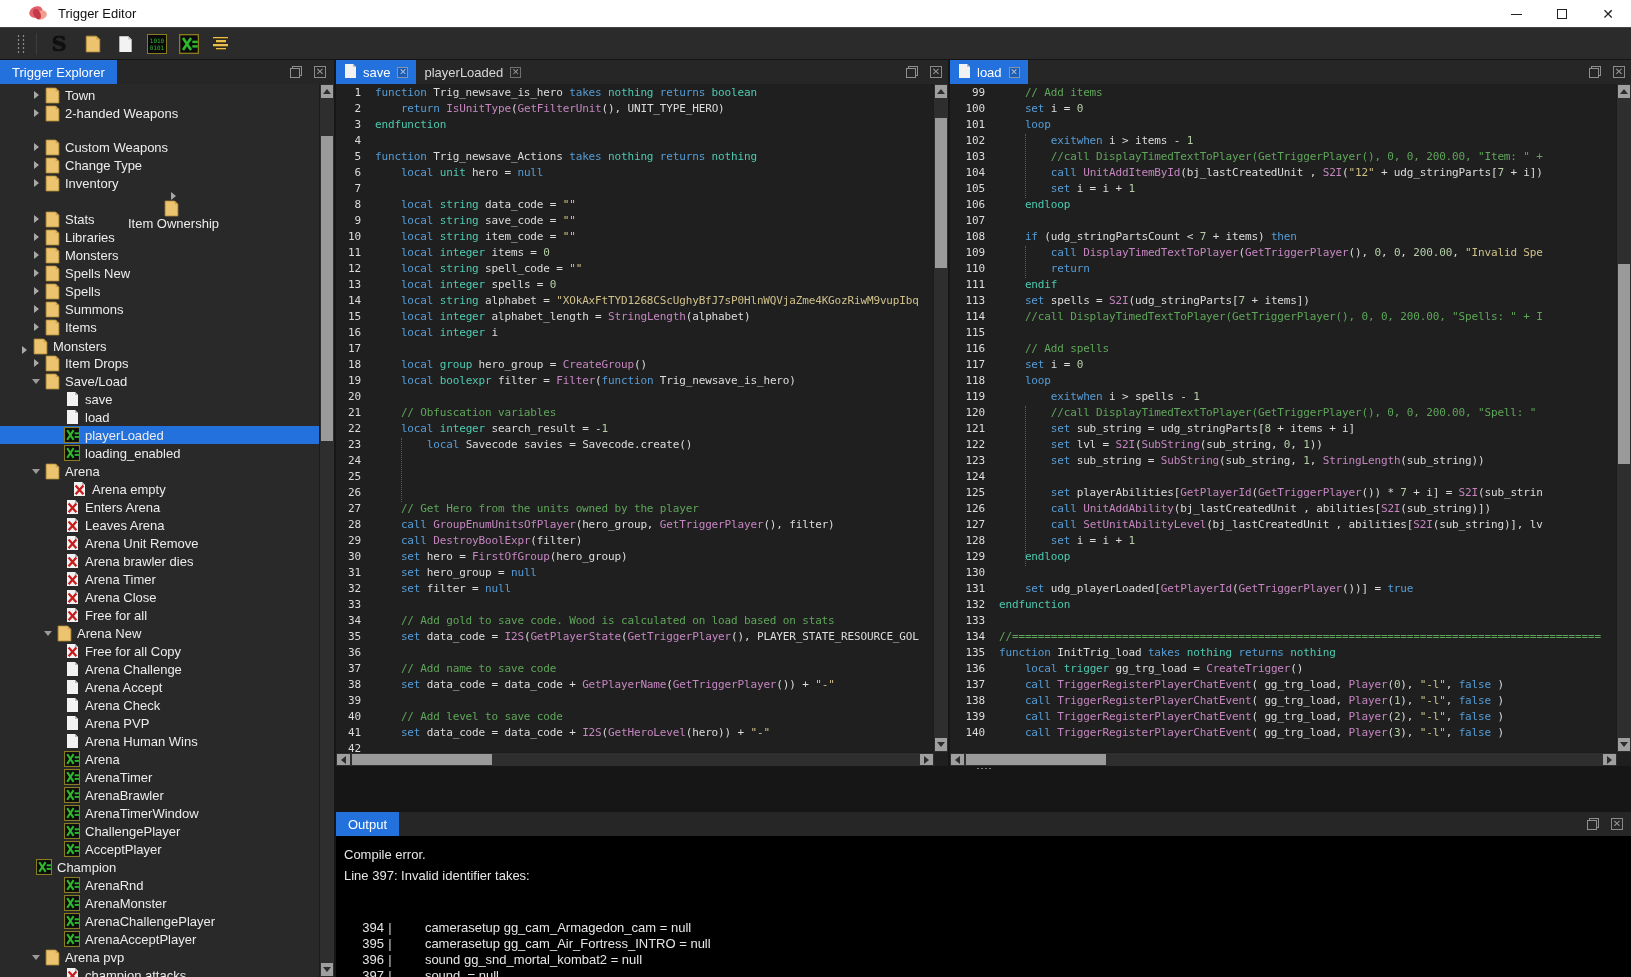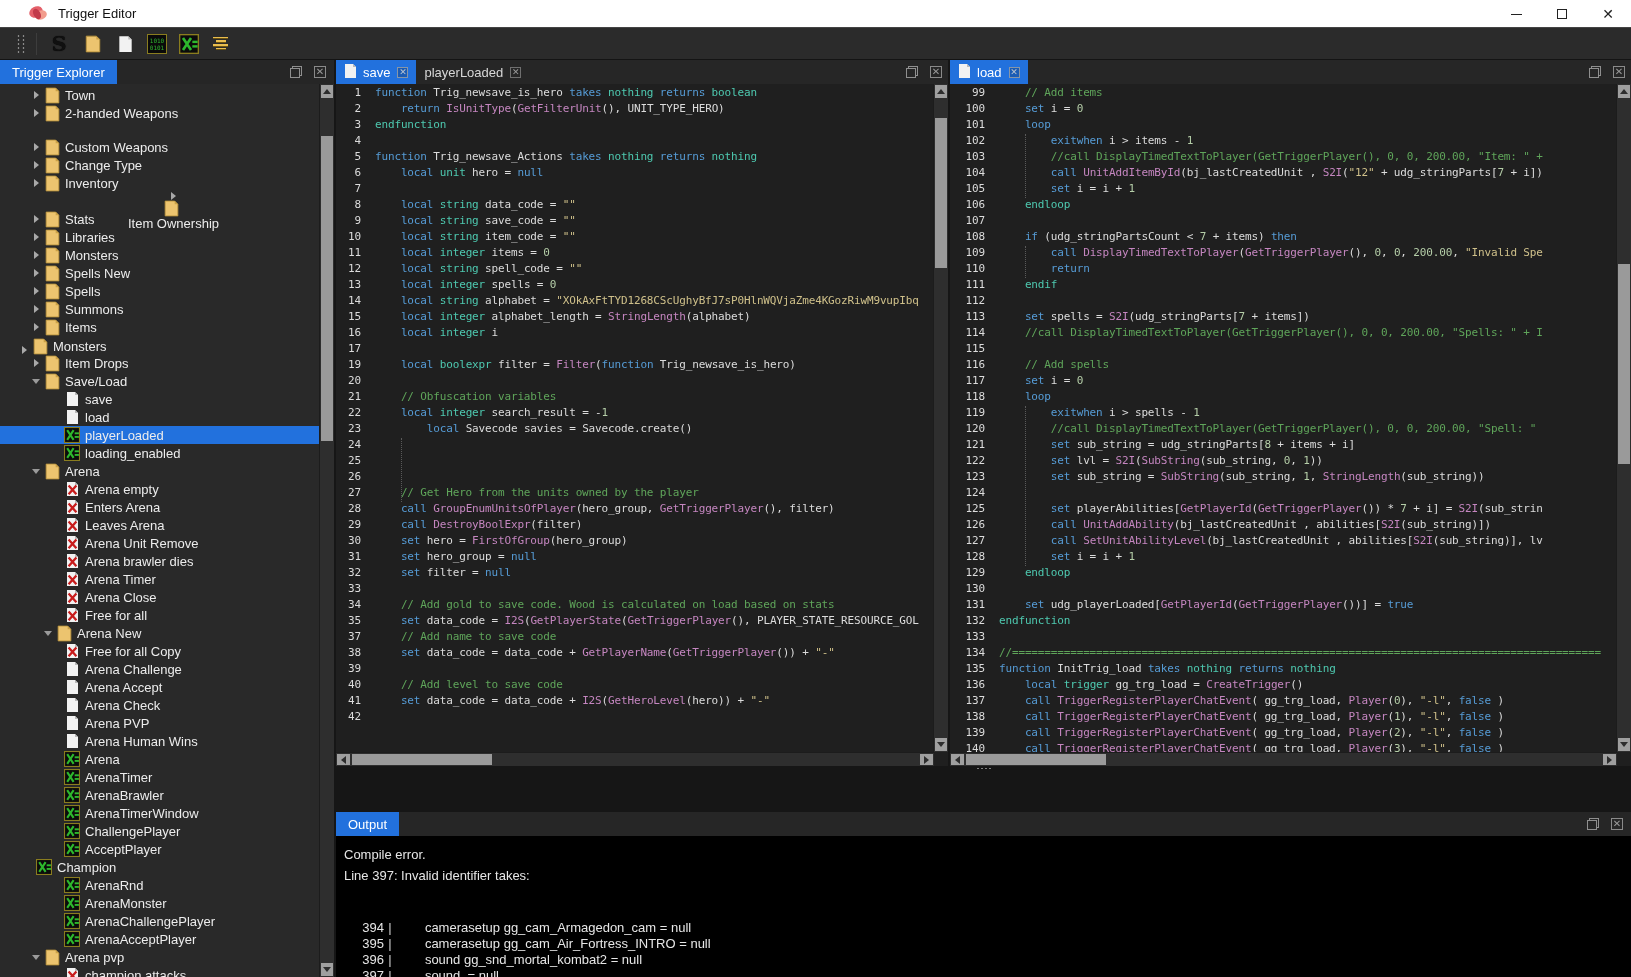--- a/index.html
+++ b/index.html
@@ -419,21 +419,21 @@
           <span class="arr-d"></span>
         </span>
         <span class="tr-icon">
           <svg width="15" height="17" viewBox="0 0 14 16">
             <path d="M1 1 H10 L13 4 V15 H1 Z" fill="#ecc46f" stroke="#b8923c" stroke-width="0.8"></path>
             <path d="M10 1 V4 H13 Z" fill="#c9a045"></path>
           </svg>
         </span>
         <span>Arena</span>
       </div>
-      <div class="tree-row" style="padding-left: 64px;">
+      <div class="tree-row" style="padding-left: 64px; margin-left: 7px;">
         <span class="tr-icon">
           <svg width="13" height="16" viewBox="0 0 13 16">
             <path d="M1 1 H9 L12 4 V15 H1 Z" fill="#f2f2f2"></path>
             <path d="M9 1 V4 H12 Z" fill="#b9b9b9"></path>
             <path d="M2.6 4.5 L10.4 13.2 M10.4 4.5 L2.6 13.2" stroke="#c81d1d" stroke-width="2.3"></path>
           </svg>
         </span>
         <span>Arena empty</span>
       </div>
       <div class="tree-row" style="padding-left: 64px;">
@@ -768,37 +768,39 @@
       <div class="code-line"><span class="ln">8</span><span class="ct"><span class="tk-i">    </span><span class="tk-k">local</span><span class="tk-t"> string </span><span class="tk-i">data_code = </span><span class="tk-s">""</span></span></div>
       <div class="code-line"><span class="ln">9</span><span class="ct"><span class="tk-i">    </span><span class="tk-k">local</span><span class="tk-t"> string </span><span class="tk-i">save_code = </span><span class="tk-s">""</span></span></div>
       <div class="code-line"><span class="ln">10</span><span class="ct"><span class="tk-i">    </span><span class="tk-k">local</span><span class="tk-t"> string </span><span class="tk-i">item_code = </span><span class="tk-s">""</span></span></div>
       <div class="code-line"><span class="ln">11</span><span class="ct"><span class="tk-i">    </span><span class="tk-k">local</span><span class="tk-t"> integer </span><span class="tk-i">items = </span><span class="tk-n">0</span></span></div>
       <div class="code-line"><span class="ln">12</span><span class="ct"><span class="tk-i">    </span><span class="tk-k">local</span><span class="tk-t"> string </span><span class="tk-i">spell_code = </span><span class="tk-s">""</span></span></div>
       <div class="code-line"><span class="ln">13</span><span class="ct"><span class="tk-i">    </span><span class="tk-k">local</span><span class="tk-t"> integer </span><span class="tk-i">spells = </span><span class="tk-n">0</span></span></div>
       <div class="code-line"><span class="ln">14</span><span class="ct"><span class="tk-i">    </span><span class="tk-k">local</span><span class="tk-t"> string </span><span class="tk-i">alphabet = </span><span class="tk-s">"XOkAxFtTYD1268CScUghyBfJ7sP0HlnWQVjaZme4KGozRiwM9vupIbq</span></span></div>
       <div class="code-line"><span class="ln">15</span><span class="ct"><span class="tk-i">    </span><span class="tk-k">local</span><span class="tk-t"> integer </span><span class="tk-i">alphabet_length = </span><span class="tk-f">StringLength</span><span class="tk-i">(alphabet)</span></span></div>
       <div class="code-line"><span class="ln">16</span><span class="ct"><span class="tk-i">    </span><span class="tk-k">local</span><span class="tk-t"> integer </span><span class="tk-i">i</span></span></div>
       <div class="code-line"><span class="ln">17</span><span class="ct"></span></div>
+      <div class="code-line"><span class="ln">18</span><span class="ct"><span class="tk-i">    </span><span class="tk-k">local</span><span class="tk-t"> group </span><span class="tk-i">hero_group = </span><span class="tk-f">CreateGroup</span><span class="tk-i">()</span></span></div>
       <div class="code-line"><span class="ln">19</span><span class="ct"><span class="tk-i">    </span><span class="tk-k">local</span><span class="tk-t"> boolexpr </span><span class="tk-i">filter = </span><span class="tk-f">Filter</span><span class="tk-i">(</span><span class="tk-k">function</span><span class="tk-i"> Trig_newsave_is_hero)</span></span></div>
       <div class="code-line"><span class="ln">20</span><span class="ct"></span></div>
       <div class="code-line"><span class="ln">21</span><span class="ct"><span class="tk-i">    </span><span class="tk-c">// Obfuscation variables</span></span></div>
       <div class="code-line"><span class="ln">22</span><span class="ct"><span class="tk-i">    </span><span class="tk-k">local</span><span class="tk-t"> integer </span><span class="tk-i">search_result = -</span><span class="tk-n">1</span></span></div>
       <div class="code-line"><span class="ln">23</span><span class="ct"><span class="tk-i">        </span><span class="tk-k">local</span><span class="tk-i"> Savecode savies = Savecode.create()</span></span></div>
       <div class="code-line"><span class="ln">24</span><span class="ct"></span></div>
       <div class="code-line"><span class="ln">25</span><span class="ct"></span></div>
       <div class="code-line"><span class="ln">26</span><span class="ct"></span></div>
       <div class="code-line"><span class="ln">27</span><span class="ct"><span class="tk-i">    </span><span class="tk-c">// Get Hero from the units owned by the player</span></span></div>
       <div class="code-line"><span class="ln">28</span><span class="ct"><span class="tk-i">    </span><span class="tk-k">call</span><span class="tk-i"> </span><span class="tk-f">GroupEnumUnitsOfPlayer</span><span class="tk-i">(hero_group, </span><span class="tk-f">GetTriggerPlayer</span><span class="tk-i">(), filter)</span></span></div>
       <div class="code-line"><span class="ln">29</span><span class="ct"><span class="tk-i">    </span><span class="tk-k">call</span><span class="tk-i"> </span><span class="tk-f">DestroyBoolExpr</span><span class="tk-i">(filter)</span></span></div>
       <div class="code-line"><span class="ln">30</span><span class="ct"><span class="tk-i">    </span><span class="tk-k">set</span><span class="tk-i"> hero = </span><span class="tk-f">FirstOfGroup</span><span class="tk-i">(hero_group)</span></span></div>
       <div class="code-line"><span class="ln">31</span><span class="ct"><span class="tk-i">    </span><span class="tk-k">set</span><span class="tk-i"> hero_group = </span><span class="tk-k">null</span></span></div>
       <div class="code-line"><span class="ln">32</span><span class="ct"><span class="tk-i">    </span><span class="tk-k">set</span><span class="tk-i"> filter = </span><span class="tk-k">null</span></span></div>
       <div class="code-line"><span class="ln">33</span><span class="ct"></span></div>
       <div class="code-line"><span class="ln">34</span><span class="ct"><span class="tk-i">    </span><span class="tk-c">// Add gold to save code. Wood is calculated on load based on stats</span></span></div>
       <div class="code-line"><span class="ln">35</span><span class="ct"><span class="tk-i">    </span><span class="tk-k">set</span><span class="tk-i"> data_code = </span><span class="tk-f">I2S</span><span class="tk-i">(</span><span class="tk-f">GetPlayerState</span><span class="tk-i">(</span><span class="tk-f">GetTriggerPlayer</span><span class="tk-i">(), PLAYER_STATE_RESOURCE_GOL</span></span></div>
+      <div class="code-line"><span class="ln">36</span><span class="ct"></span></div>
       <div class="code-line"><span class="ln">37</span><span class="ct"><span class="tk-i">    </span><span class="tk-c">// Add name to save code</span></span></div>
       <div class="code-line"><span class="ln">38</span><span class="ct"><span class="tk-i">    </span><span class="tk-k">set</span><span class="tk-i"> data_code = data_code + </span><span class="tk-f">GetPlayerName</span><span class="tk-i">(</span><span class="tk-f">GetTriggerPlayer</span><span class="tk-i">()) + </span><span class="tk-s">"-"</span></span></div>
       <div class="code-line"><span class="ln">39</span><span class="ct"></span></div>
       <div class="code-line"><span class="ln">40</span><span class="ct"><span class="tk-i">    </span><span class="tk-c">// Add level to save code</span></span></div>
       <div class="code-line"><span class="ln">41</span><span class="ct"><span class="tk-i">    </span><span class="tk-k">set</span><span class="tk-i"> data_code = data_code + </span><span class="tk-f">I2S</span><span class="tk-i">(</span><span class="tk-f">GetHeroLevel</span><span class="tk-i">(hero)) + </span><span class="tk-s">"-"</span></span></div>
       <div class="code-line"><span class="ln">42</span><span class="ct"></span></div>
       <div class="guide" style="left: calc(4ch + 39px); top: 354px; height: 64px;"></div>
     </div>
   <div class="vsb" style="right:0; top:24px; bottom:14px;">
     <div class="sb-btn up">
@@ -842,21 +844,20 @@
       <div class="code-line"><span class="ln">102</span><span class="ct"><span class="tk-i">        </span><span class="tk-k">exitwhen</span><span class="tk-i"> i &gt; items - </span><span class="tk-n">1</span></span></div>
       <div class="code-line"><span class="ln">103</span><span class="ct"><span class="tk-i">        </span><span class="tk-c">//call DisplayTimedTextToPlayer(GetTriggerPlayer(), 0, 0, 200.00, "Item: " +</span></span></div>
       <div class="code-line"><span class="ln">104</span><span class="ct"><span class="tk-i">        </span><span class="tk-k">call</span><span class="tk-i"> </span><span class="tk-f">UnitAddItemById</span><span class="tk-i">(bj_lastCreatedUnit , </span><span class="tk-f">S2I</span><span class="tk-i">(</span><span class="tk-s">"12"</span><span class="tk-i"> + udg_stringParts[</span><span class="tk-n">7</span><span class="tk-i"> + i])</span></span></div>
       <div class="code-line"><span class="ln">105</span><span class="ct"><span class="tk-i">        </span><span class="tk-k">set</span><span class="tk-i"> i = i + </span><span class="tk-n">1</span></span></div>
       <div class="code-line"><span class="ln">106</span><span class="ct"><span class="tk-i">    </span><span class="tk-t">endloop</span></span></div>
       <div class="code-line"><span class="ln">107</span><span class="ct"></span></div>
       <div class="code-line"><span class="ln">108</span><span class="ct"><span class="tk-i">    </span><span class="tk-k">if</span><span class="tk-i"> (udg_stringPartsCount &lt; </span><span class="tk-n">7</span><span class="tk-i"> + items) </span><span class="tk-k">then</span></span></div>
       <div class="code-line"><span class="ln">109</span><span class="ct"><span class="tk-i">        </span><span class="tk-k">call</span><span class="tk-i"> </span><span class="tk-f">DisplayTimedTextToPlayer</span><span class="tk-i">(</span><span class="tk-f">GetTriggerPlayer</span><span class="tk-i">(), </span><span class="tk-n">0</span><span class="tk-i">, </span><span class="tk-n">0</span><span class="tk-i">, </span><span class="tk-n">200.00</span><span class="tk-i">, </span><span class="tk-s">"Invalid Spe</span></span></div>
       <div class="code-line"><span class="ln">110</span><span class="ct"><span class="tk-i">        </span><span class="tk-k">return</span></span></div>
       <div class="code-line"><span class="ln">111</span><span class="ct"><span class="tk-i">    </span><span class="tk-t">endif</span></span></div>
-      <div class="code-line"><span class="ln">112</span><span class="ct"></span></div>
       <div class="code-line"><span class="ln">113</span><span class="ct"><span class="tk-i">    </span><span class="tk-k">set</span><span class="tk-i"> spells = </span><span class="tk-f">S2I</span><span class="tk-i">(udg_stringParts[</span><span class="tk-n">7</span><span class="tk-i"> + items])</span></span></div>
       <div class="code-line"><span class="ln">114</span><span class="ct"><span class="tk-i">    </span><span class="tk-c">//call DisplayTimedTextToPlayer(GetTriggerPlayer(), 0, 0, 200.00, "Spells: " + I</span></span></div>
       <div class="code-line"><span class="ln">115</span><span class="ct"></span></div>
       <div class="code-line"><span class="ln">116</span><span class="ct"><span class="tk-i">    </span><span class="tk-c">// Add spells</span></span></div>
       <div class="code-line"><span class="ln">117</span><span class="ct"><span class="tk-i">    </span><span class="tk-k">set</span><span class="tk-i"> i = </span><span class="tk-n">0</span></span></div>
       <div class="code-line"><span class="ln">118</span><span class="ct"><span class="tk-i">    </span><span class="tk-k">loop</span></span></div>
       <div class="code-line"><span class="ln">119</span><span class="ct"><span class="tk-i">        </span><span class="tk-k">exitwhen</span><span class="tk-i"> i &gt; spells - </span><span class="tk-n">1</span></span></div>
       <div class="code-line"><span class="ln">120</span><span class="ct"><span class="tk-i">        </span><span class="tk-c">//call DisplayTimedTextToPlayer(GetTriggerPlayer(), 0, 0, 200.00, "Spell: "</span></span></div>
       <div class="code-line"><span class="ln">121</span><span class="ct"><span class="tk-i">        </span><span class="tk-k">set</span><span class="tk-i"> sub_string = udg_stringParts[</span><span class="tk-n">8</span><span class="tk-i"> + items + i]</span></span></div>
       <div class="code-line"><span class="ln">122</span><span class="ct"><span class="tk-i">        </span><span class="tk-k">set</span><span class="tk-i"> lvl = </span><span class="tk-f">S2I</span><span class="tk-i">(</span><span class="tk-f">SubString</span><span class="tk-i">(sub_string, </span><span class="tk-n">0</span><span class="tk-i">, </span><span class="tk-n">1</span><span class="tk-i">))</span></span></div>

